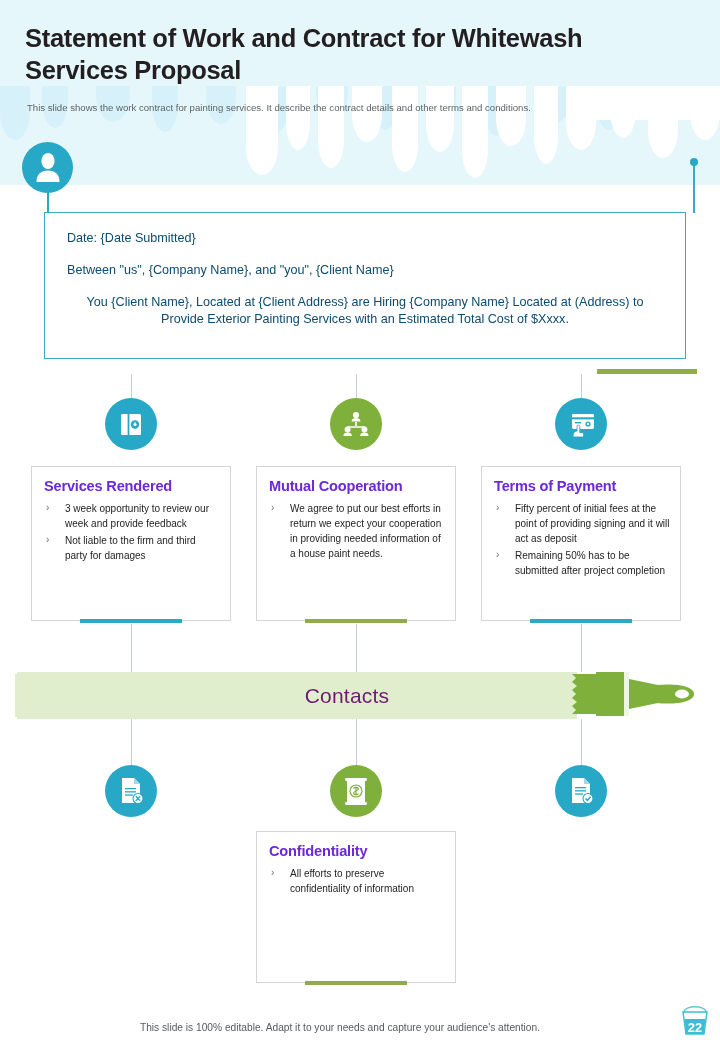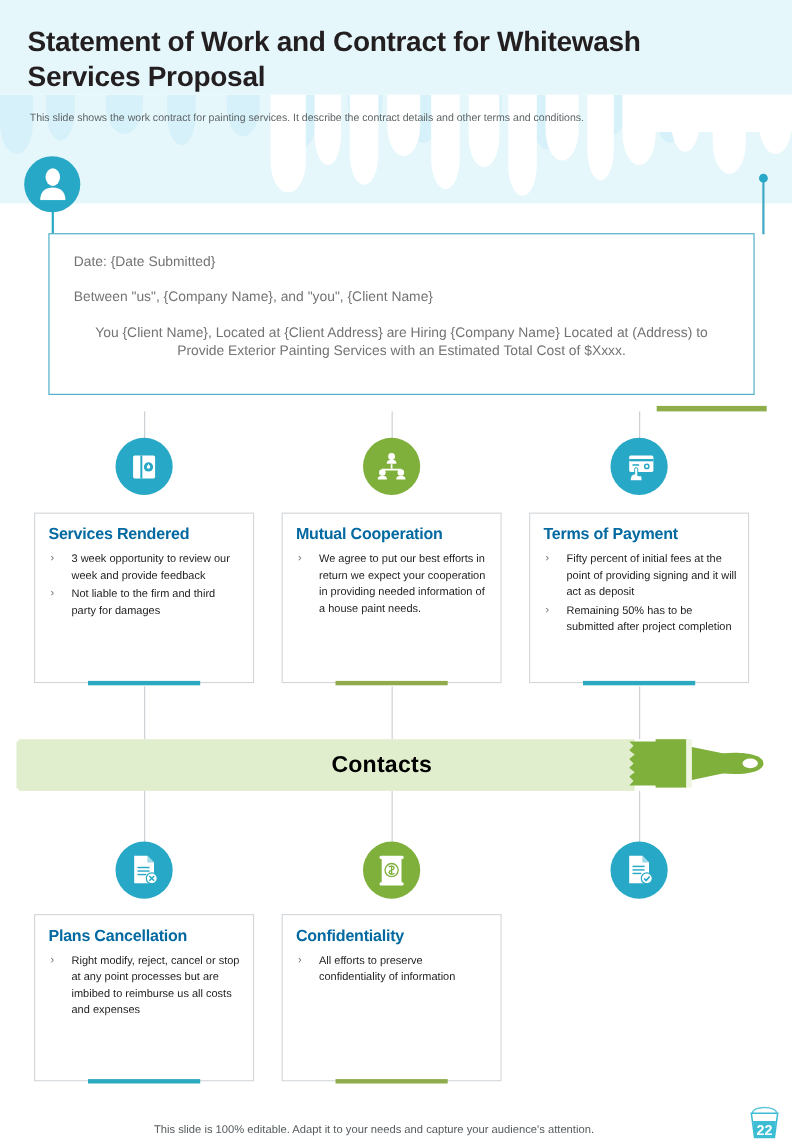--- a/index.html
+++ b/index.html
@@ -44,21 +44,21 @@
   }
 
   
   .contract-box{
     position:absolute;left:44px;top:212px;width:642px;height:147px;
     border:1px solid #3fa9c4;background:#ffffff;box-sizing:border-box;
     z-index:5;
   }
   .contract-inner{padding:17px 22px 0 22px;}
   .contract-line{
-    font-size:12.6px;color:#737373;line-height:17px;margin-bottom:15px;
+    font-size:12.6px;color:#0c4a6e;line-height:17px;margin-bottom:15px;
   }
   .contract-line:last-child{margin-bottom:0;text-align:center;}
   .box-dot{
     position:absolute;left:690px;top:158px;width:8px;height:8px;
     border-radius:50%;background:#27a8c6;z-index:7;
   }
   .box-dot-stem{
     position:absolute;left:693px;top:165px;width:1.5px;height:48px;
     background:#3fa9c4;z-index:4;
   }
@@ -78,21 +78,21 @@
   .ic-teal{background:#27a8c6;}
   .ic-green{background:#7fb03b;}
 
   
   .card{
     position:absolute;width:200px;
     border:1px solid #d2d6d9;background:#ffffff;box-sizing:border-box;
     z-index:3;
   }
   .card-title{
-    font-size:14.6px;font-weight:bold;color:#0369a1;
+    font-size:14.6px;font-weight:bold;color:#6d28d9;
     padding:11px 0 7px 12px;letter-spacing:-0.2px;
   }
   .bullets{margin:0;padding:0 10px 0 12px;list-style:none;}
   .bullet{
     position:relative;padding-left:21px;
     font-size:10px;color:#1d1d1d;line-height:15px;margin-bottom:2px;
   }
   .bullet::before{
     content:"\203A";position:absolute;left:2px;top:-1px;
     color:#6b7073;font-size:10px;
@@ -109,21 +109,21 @@
     position:absolute;left:17px;top:672px;width:560px;height:47px;
     background:#e1eecd;z-index:3;
   }
   .contacts-band::before{
     content:"";position:absolute;left:-2px;top:2px;width:6px;height:43px;
     background:#e1eecd;
   }
   .contacts-text{
     position:absolute;left:17px;top:672px;width:660px;height:47px;
     display:flex;align-items:center;justify-content:center;
-    font-size:21px;font-weight:bold;color:#000000;letter-spacing:0.2px;
+    font-size:21px;font-weight:normal;color:#701a75;letter-spacing:0.2px;
     z-index:5;
   }
   .brush{position:absolute;left:572px;top:668px;z-index:4;}
 
   
   .footer-text{
     position:absolute;left:0;top:1022px;width:680px;
     text-align:center;font-size:10.2px;color:#555b5e;
     z-index:5;
   }
@@ -293,27 +293,20 @@
       <path d="M5 2 L17 2 L23 8 L23 27 L5 27 Z" fill="#ffffff"></path>
       <path d="M17 2 L17 8 L23 8 Z" fill="#9fd9e8"></path>
       <rect x="8" y="11" width="11" height="1.3" fill="#27a8c6"></rect>
       <rect x="8" y="14.2" width="11" height="1.3" fill="#27a8c6"></rect>
       <rect x="8" y="17.4" width="8" height="1.3" fill="#27a8c6"></rect>
       <circle cx="21" cy="22.5" r="5" fill="#ffffff" stroke="#27a8c6" stroke-width="1.1"></circle>
       <path d="M18.6 22.6 L20.4 24.4 L23.6 20.8" stroke="#27a8c6" stroke-width="1.5" fill="none"></path>
     </svg>
   </div>
 
-  <div class="card" style="left:31px;top:831px;height:152px;">
-    <div class="card-title">Plans Cancellation</div>
-    <ul class="bullets">
-      <li class="bullet">Right modify, reject, cancel or stop at any point processes but are imbibed to reimburse us all costs and expenses</li>
-    </ul>
-    <div class="card-bar bar-teal"></div>
-  </div>
 
   <div class="card" style="left:256px;top:831px;height:152px;">
     <div class="card-title">Confidentiality</div>
     <ul class="bullets">
       <li class="bullet">All efforts to preserve confidentiality of information</li>
     </ul>
     <div class="card-bar bar-green"></div>
   </div>
 
 

